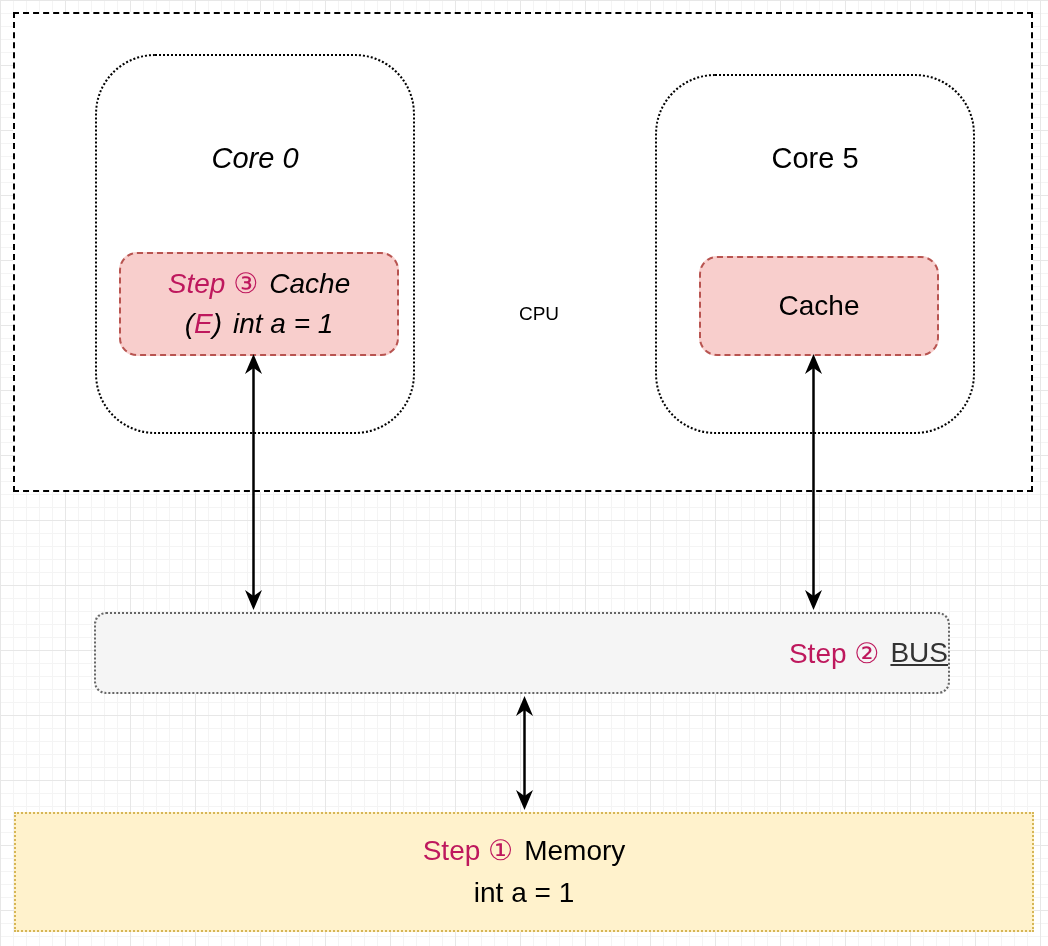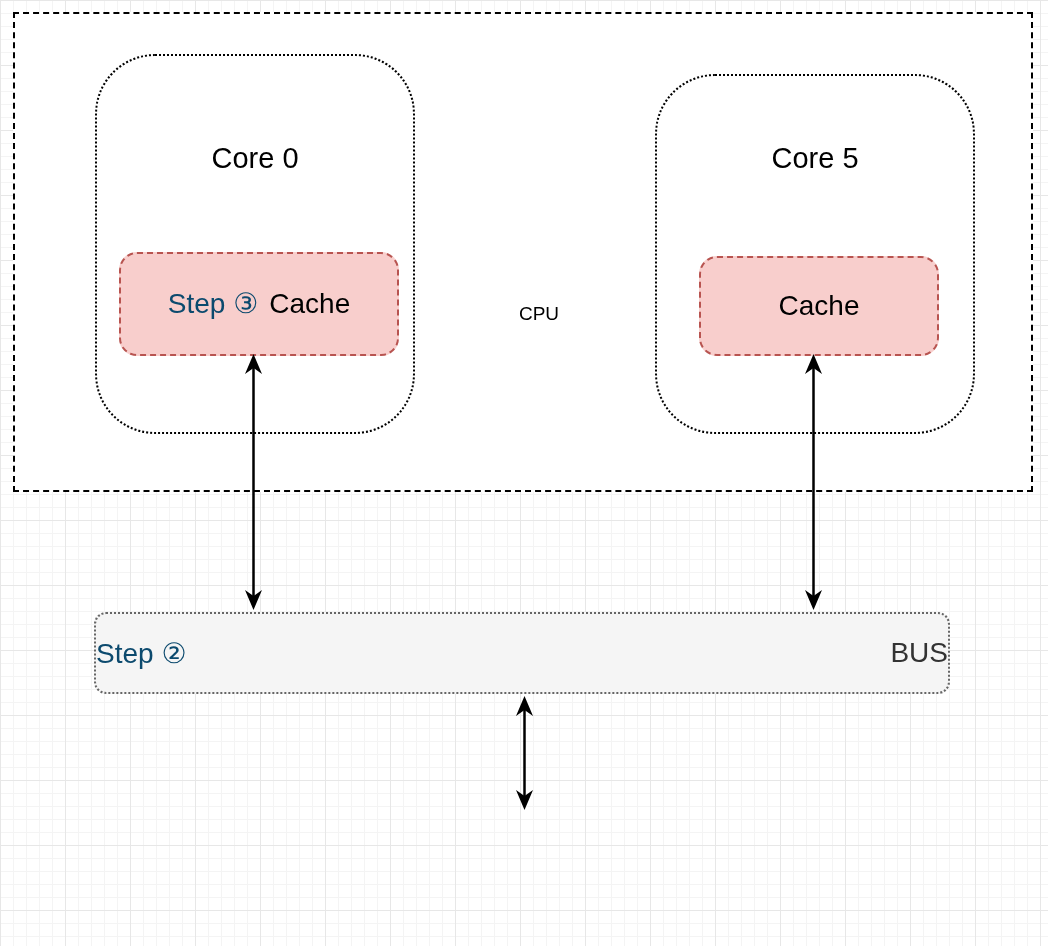--- a/index.html
+++ b/index.html
@@ -37,21 +37,21 @@
     line-height: 36px;
   }
 
   
   .core-box {
     background: #ffffff;
     border: 2px dotted #000000;
     border-radius: 60px;
     box-sizing: border-box;
   }
-  .core0 { left: 93px; top: 52px; width: 320px; height: 380px; }
+  .core0 { left: 93px; top: 52px; width: 320px; height: 380px; font-style: italic; }
   .core1 { left: 653px; top: 72px; width: 320px; height: 360px; }
   .core-label {
     position: absolute; left: 0; width: 100%;
     text-align: center;
     font-size: 29px; color: #000; line-height: 36px;
   }
   .core0 .core-label { top: 84px; }
   .core1 .core-label { top: 64px; }
 
   
@@ -66,34 +66,34 @@
     align-items: center;
     justify-content: center;
     font-size: 28px;
     line-height: 40px;
     color: #000;
     text-align: center;
   }
   .core0 .cache-box { left: 22px; top: 196px; width: 280px; height: 104px; }
   .core1 .cache-box { left: 42px; top: 180px; width: 240px; height: 100px; }
 
-  .red { color: #0c4a6e; }
+  .red { color: #be185d; }
   .gap-r { margin-right: 11px; }
 
   
   .bus-box {
     left: 94px; top: 612px; width: 856px; height: 82px;
     background: #f5f5f5;
     border: 2px dotted #666666;
     border-radius: 12px;
     box-sizing: border-box;
-    display: flex; align-items: center; justify-content: space-between;
+    display: flex; align-items: center; justify-content: flex-end;
     font-size: 28px;
   }
-  .bus-title { color: #333333; }
+  .bus-title { color: #333333; text-decoration: underline; }
 
   
   .memory-box {
     left: 14px; top: 812px; width: 1020px; height: 120px;
     background: #fff2cc;
     border: 2px dotted #d6b656;
     box-sizing: border-box;
     display: flex; flex-direction: column;
     align-items: center; justify-content: center;
     font-size: 28px; line-height: 42px; color: #000;
@@ -114,36 +114,45 @@
 
   <div class="abs cpu-box">
     <div class="cpu-label">CPU</div>
 
     <div class="abs core-box core0" style="left:80px; top:40px;">
       <div class="core-label">Core 0</div>
       <div class="cache-box">
         <div>
           <span class="red gap-r">Step ③</span><span>Cache</span>
         </div>
+        <div>
+          <span>(</span><span class="red">E</span><span class="gap-r">)</span><span>int a = 1</span>
+        </div>
       </div>
     </div>
 
     <div class="abs core-box core1" style="left:640px; top:60px;">
       <div class="core-label">Core 5</div>
       <div class="cache-box">
         <div>Cache</div>
       </div>
     </div>
   </div>
 
   <div class="abs bus-box">
     <span class="red gap-r">Step ②</span>
     <span class="bus-title">BUS</span>
   </div>
 
+  <div class="abs memory-box">
+    <div>
+      <span class="red gap-r">Step ①</span><span>Memory</span>
+    </div>
+    <div>int a = 1</div>
+  </div>
 
   <svg class="arrow-layer" width="1048" height="946" viewBox="0 0 1048 946">
 
     <g>
       <line x1="253.5" y1="366" x2="253.5" y2="598" stroke="#000" stroke-width="2.5"></line>
       <path d="M253.5 354 L245 374 L253.5 368 L262 374 Z" fill="#000"></path>
       <path d="M253.5 610 L245 590 L253.5 596 L262 590 Z" fill="#000"></path>
     </g>
 
     <g>

